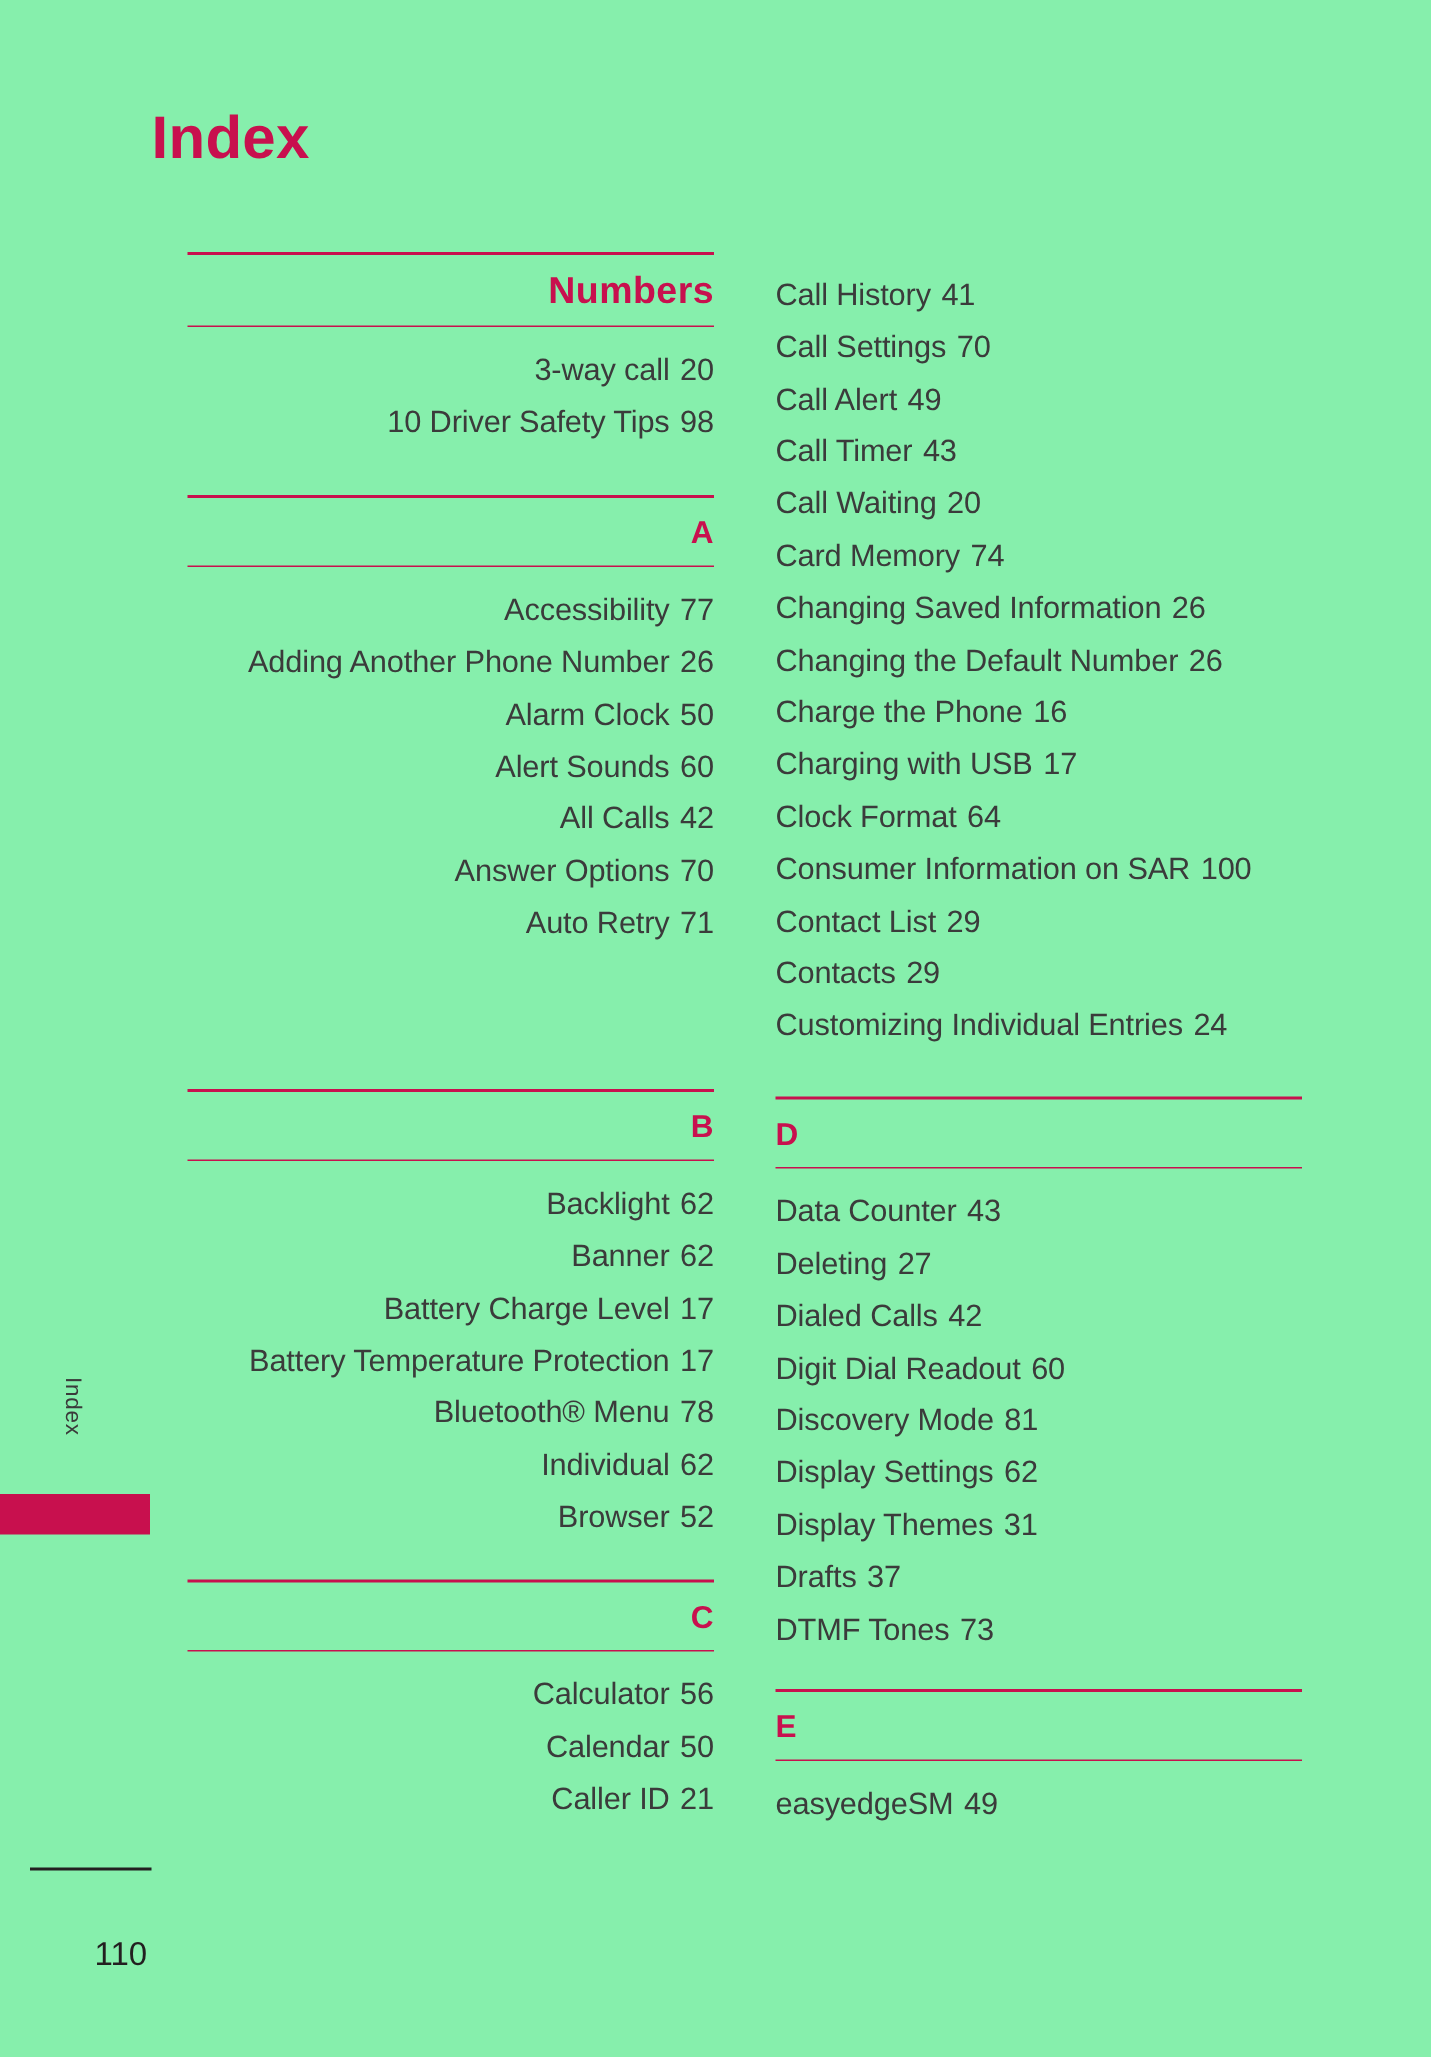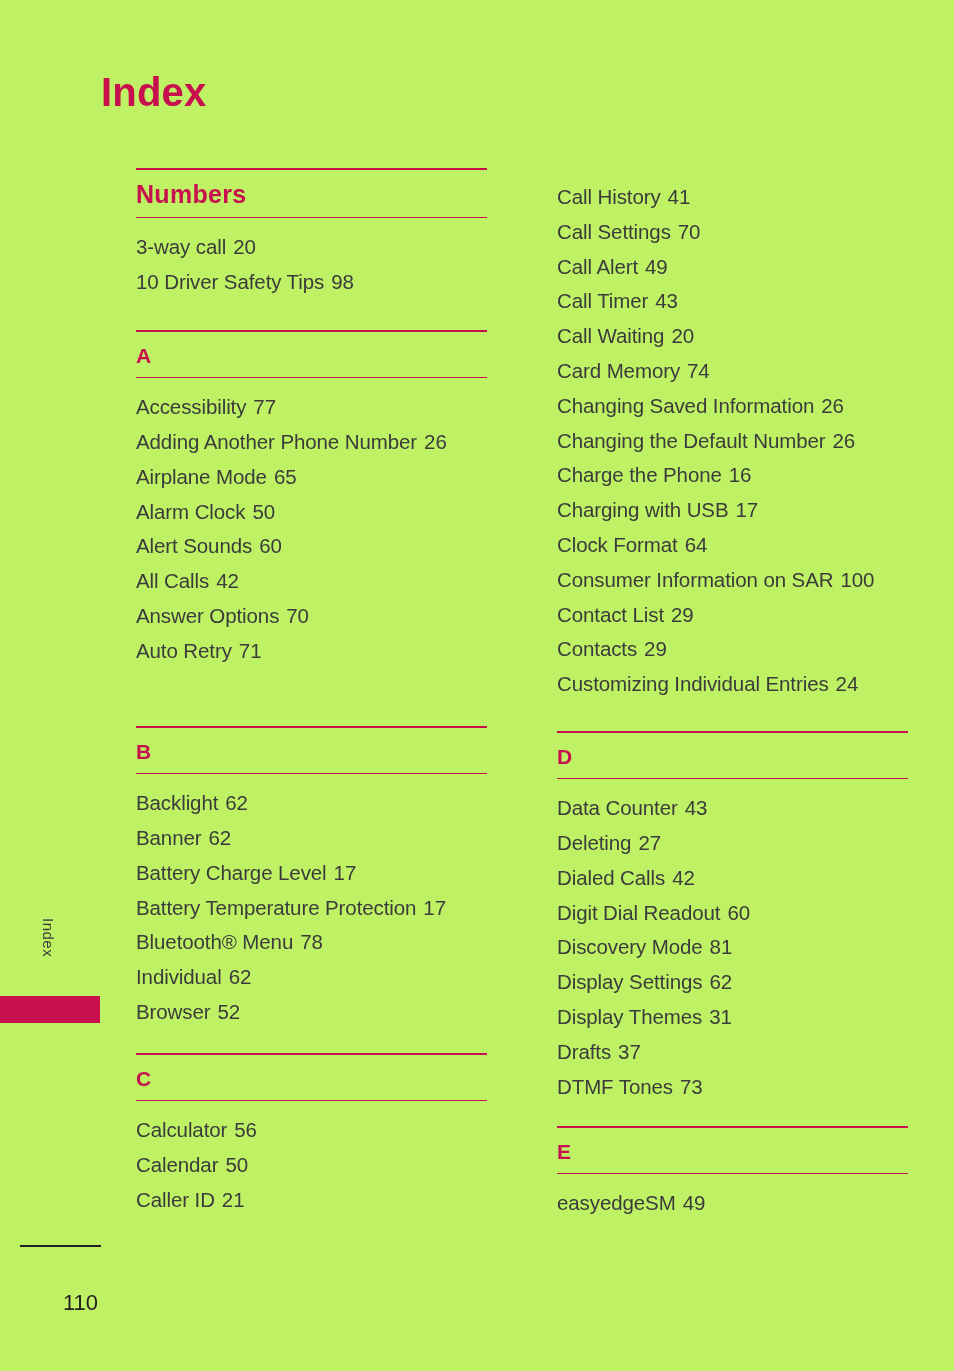--- a/index.html
+++ b/index.html
@@ -11,21 +11,21 @@
     width: 954px;
     height: 1371px;
     position: relative;
     font-family: "Liberation Sans", sans-serif;
     -webkit-font-smoothing: antialiased;
   }
 
   .page {
     position: absolute;
     inset: 0;
-    background: #bef264;
+    background: #86efac;
   }
 
   
   .page-title {
     position: absolute;
     left: 101px;
     top: 72px;
     font-size: 40px;
     font-weight: 600;
     letter-spacing: 0.2px;
@@ -55,22 +55,22 @@
     height: 27px;
     background: #C8104E;
   }
 
   
   .column {
     position: absolute;
     top: 0;
     bottom: 0;
   }
-  .col-left  { left: 136px; width: 351px; }
-  .col-right { left: 517px; width: 351px; margin-left: 40px; }
+  .col-left  { left: 125px; width: 351px; text-align: right; }
+  .col-right { left: 517px; width: 351px; }
 
   .section { position: absolute; left: 0; width: 100%; }
 
   .rule {
     width: 100%;
     height: 1.6px;
     background: #C8104E;
   }
   .rule-top { margin-bottom: 0; }
 
@@ -139,21 +139,20 @@
           <div class="entry"><span>10 Driver Safety Tips</span><span class="pg">98</span></div>
         </div>
       </div>
       <div class="section" style="top: 330px;">
         <div class="rule rule-top"></div>
         <div class="section-letter">A</div>
         <div class="rule"></div>
         <div class="entries">
           <div class="entry"><span>Accessibility</span><span class="pg">77</span></div>
           <div class="entry"><span>Adding Another Phone Number</span><span class="pg">26</span></div>
-          <div class="entry"><span>Airplane Mode</span><span class="pg">65</span></div>
           <div class="entry"><span>Alarm Clock</span><span class="pg">50</span></div>
           <div class="entry"><span>Alert Sounds</span><span class="pg">60</span></div>
           <div class="entry"><span>All Calls</span><span class="pg">42</span></div>
           <div class="entry"><span>Answer Options</span><span class="pg">70</span></div>
           <div class="entry"><span>Auto Retry</span><span class="pg">71</span></div>
         </div>
       </div>
       <div class="section" style="top: 726px;">
         <div class="rule rule-top"></div>
         <div class="section-letter">B</div>

